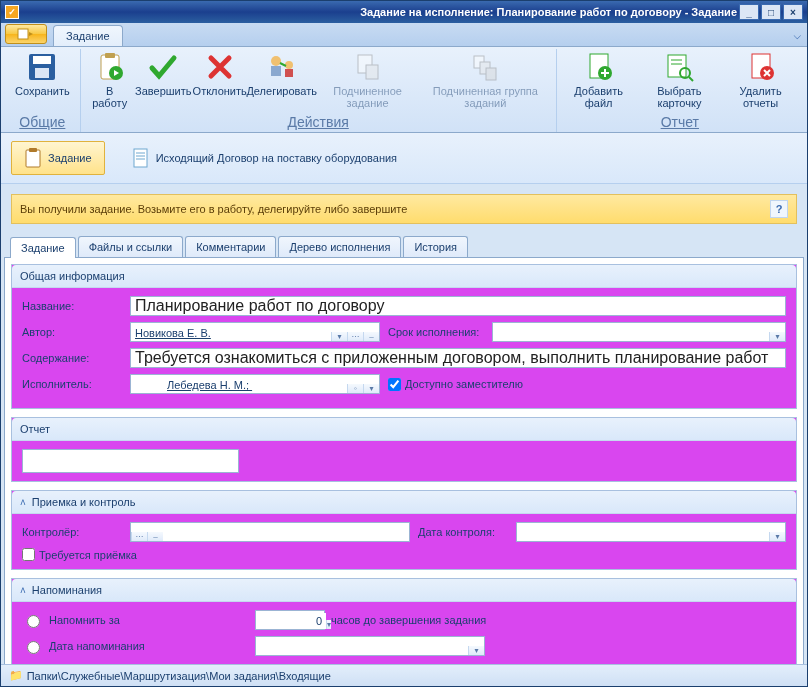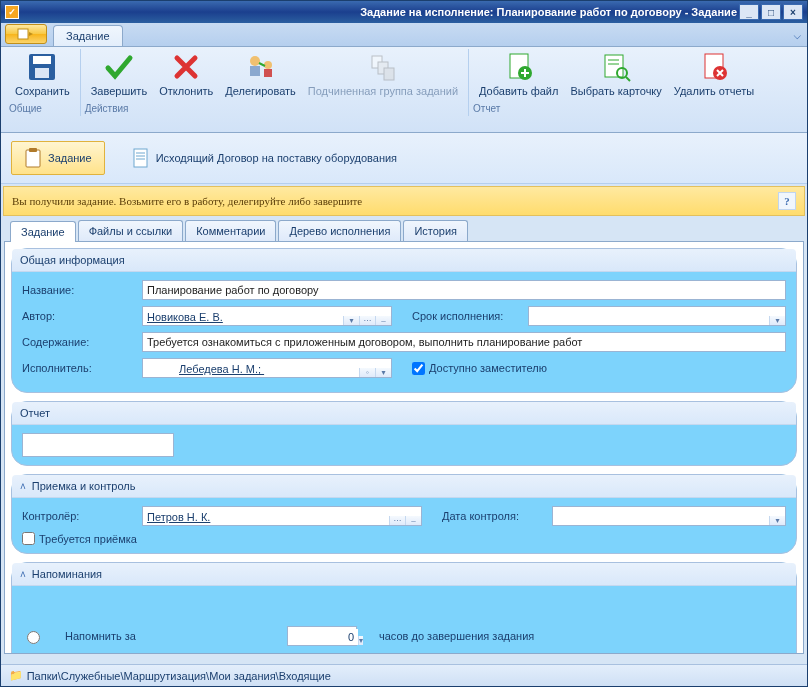--- a/index.html
+++ b/index.html
@@ -71,30 +71,30 @@
   .ribbon-collapse{
     margin-left:auto;margin-right:6px;margin-bottom:4px;
     font-size:10px;cursor:pointer;color:#3a6ab0;
   }
   
   .ribbon {
     height: 86px;
     background: linear-gradient(#e8f1fc, #d1e2f7);
     border-bottom: 1px solid #8ca9cb;
     display:flex;
-    padding:2px 4px 16px;
+    padding:2px 4px 0;
   }
   .ribbon-group {
     display:flex;flex-direction:column;align-items:stretch;
     border-right:1px solid #b5cfee;
     padding:0 4px;
   }
   .ribbon-group-items{display:flex;align-items:flex-start;flex:1;}
   .ribbon-group-label{
-    text-align:left;font-size:10px;color:#5a7aa7;padding:2px 0;
+    text-align:center;font-size:14px;color:#5a7aa7;padding:2px 0;text-decoration:underline;
   }
   .ribbon-btn {
     display:flex;flex-direction:column;align-items:center;
     padding:2px 6px;cursor:pointer;min-width:50px;
     text-align:center;line-height:12px;
   }
   .ribbon-btn .icon {width:32px;height:32px;margin-bottom:2px;display:flex;align-items:center;justify-content:center;}
   .ribbon-btn.disabled{opacity:0.45;cursor:default;}
   
   .doc-band {
@@ -110,24 +110,23 @@
   .doc-chip.active{
     background:linear-gradient(#fff5d0,#ffe28a);
     border:1px solid #e0b23d;
   }
   .doc-chip.inactive{border:1px solid transparent;}
   .doc-chip .chip-icon{width:18px;height:20px;display:flex;align-items:center;justify-content:center;}
   
   .notice{
     background:linear-gradient(#ffe9a0,#ffdc6d);
     border:1px solid #e3c05d;
-    padding:5px 8px;margin:2px;
+    padding:5px 8px;margin:10px;
     display:flex;align-items:center;
     color:#5b3e08;
-    font-family:Liberation Serif, serif;
   }
   .notice .help-icon{
     margin-left:auto;width:18px;height:18px;
     border:1px solid #c0d5ef;background:#f0f6fd;
     display:flex;align-items:center;justify-content:center;cursor:pointer;
     font-weight:bold;color:#3a6ab0;
   }
   
   .main-tabs{
     display:flex;align-items:flex-end;height:24px;
@@ -140,48 +139,48 @@
     margin-right:2px;cursor:pointer;border-radius:3px 3px 0 0;
   }
   .main-tab.active{background:#fff;position:relative;top:1px;}
   
   .content{
     padding:6px;margin:0 3px 3px;background:#fff;
     height:412px;overflow:auto;
     border:1px solid #8ca9cb;border-top:none;
   }
   .panel{
-    border:1px solid #a8c0df;border-radius:16px;
-    margin-bottom:8px;background:#7dd3fc;
+    border:1px solid #a8c0df;border-radius:0;
+    margin-bottom:8px;background:#d946ef;
   }
   .panel-header{
     padding:5px 8px;font-weight:normal;color:#1b3f6e;
     display:flex;align-items:center;gap:6px;
     background:linear-gradient(#e8f1fc,#d9e8fa);
     border-bottom:1px solid #c5d8ef;border-radius:4px 4px 0 0;
   }
   .panel-body{padding:8px 10px;}
-  .form-row{display:flex;align-items:center;margin-bottom:6px;gap:20px;}
+  .form-row{display:flex;align-items:center;margin-bottom:6px;gap:8px;}
   .form-label{width:100px;color:#1b3f6e;}
   .text-input{
     flex:1;height:20px;border:1px solid #9bb4d3;background:#fff;
-    padding:8px 4px;color:#222;font-family:inherit;font-size:11px;
+    padding:8px 4px;color:#222;font-family:inherit;font-size:16px;
   }
   .combo{
     display:flex;align-items:flex-end;border:1px solid #9bb4d3;height:20px;background:#fff;
   }
   .combo-input{flex:1;border:none;padding:2px 4px;font-family:inherit;font-size:11px;text-decoration:underline;color:#1b3f6e;}
   .combo-btn{
     width:16px;border-left:1px solid #c5d8ef;background:linear-gradient(#f5f9fe,#dfeafa);
     display:flex;align-items:center;justify-content:center;font-size:8px;color:#5a7aa7;cursor:pointer;
   }
   .checkbox{display:flex;align-items:center;gap:4px;}
   .checkbox input{margin:0;}
   .collapse-icon{font-size:10px;color:#3a6ab0;}
-  .radio-row{display:flex;align-items:center;gap:22px;margin-bottom:6px;margin-top:32px;}
+  .radio-row{display:flex;align-items:center;gap:6px;margin-bottom:6px;}
   .spin{width:70px;text-align:right;}
   .statusbar{
     height:22px;background:linear-gradient(#e3eefb,#cfe0f5);
     border-top:1px solid #a8c0df;padding:0 8px;
     display:flex;align-items:center;gap:4px;color:#1b3f6e;
     position:absolute;bottom:1px;left:1px;right:1px;
   }
   .statusbar .folder-icon{color:#c08f1a;}
 </style>
 </head>
@@ -222,20 +221,31 @@
       </div>
     </div>
     <div class="ribbon-group-label">Общие</div>
   </div>
 
   <div class="ribbon-group">
     <div class="ribbon-group-items">
       <div class="ribbon-btn">
         <span class="icon">
           <svg viewBox="0 0 32 32">
+              <rect x="7" y="4" width="18" height="24" rx="2" fill="#fff" stroke="#c0a050"></rect>
+              <rect x="11" y="2" width="10" height="5" rx="1" fill="#c0a050"></rect>
+              <circle cx="22" cy="22" r="7" fill="#2fa82f"></circle>
+              <path d="M20 19 l5 3 l-5 3 z" fill="#fff"></path>
+            </svg>
+        </span>
+        <span>В работу</span>
+      </div>
+      <div class="ribbon-btn">
+        <span class="icon">
+          <svg viewBox="0 0 32 32">
               <path d="M5 17 l7 8 l15 -18" stroke="#2fa82f" stroke-width="5" fill="none" stroke-linecap="round"></path>
             </svg>
         </span>
         <span>Завершить</span>
       </div>
       <div class="ribbon-btn">
         <span class="icon">
           <svg viewBox="0 0 32 32">
               <path d="M7 7 L25 25 M25 7 L7 25" stroke="#d33" stroke-width="5" stroke-linecap="round"></path>
             </svg>
@@ -246,20 +256,29 @@
         <span class="icon">
           <svg viewBox="0 0 32 32">
               <circle cx="10" cy="10" r="5" fill="#f0c070"></circle>
               <rect x="5" y="15" width="10" height="10" fill="#8aa8cf"></rect>
               <circle cx="23" cy="14" r="4" fill="#f0c070"></circle>
               <rect x="19" y="18" width="8" height="8" fill="#d05050"></rect>
               <path d="M14 12 l6 3" stroke="#2fa82f" stroke-width="2"></path>
             </svg>
         </span>
         <span>Делегировать</span>
+      </div>
+      <div class="ribbon-btn disabled">
+        <span class="icon">
+          <svg viewBox="0 0 32 32">
+              <rect x="6" y="4" width="14" height="18" fill="#fff" stroke="#888"></rect>
+              <rect x="14" y="14" width="12" height="14" fill="#e6e6e6" stroke="#888"></rect>
+            </svg>
+        </span>
+        <span>Подчиненное задание</span>
       </div>
       <div class="ribbon-btn disabled">
         <span class="icon">
           <svg viewBox="0 0 32 32">
               <rect x="5" y="5" width="10" height="12" fill="#fff" stroke="#888"></rect>
               <rect x="11" y="11" width="10" height="12" fill="#e6e6e6" stroke="#888"></rect>
               <rect x="17" y="17" width="10" height="12" fill="#d6d6d6" stroke="#888"></rect>
             </svg>
         </span>
         <span>Подчиненная группа заданий</span>
@@ -398,21 +417,20 @@
 
   <div class="panel">
     <div class="panel-header">
       <span class="collapse-icon">˄</span>
       <span>Приемка и контроль</span>
     </div>
     <div class="panel-body">
       <div class="form-row">
         <span class="form-label">Контролёр:</span>
         <div class="combo" style="width:280px;">
-          <input class="combo-input" value="Петров Н. К." style="">
           <span class="combo-btn">⋯</span>
           <span class="combo-btn">–</span>
         </div>
         <span style="width:90px;">Дата контроля:</span>
         <div class="combo" style="flex:1;">
           <input class="combo-input" style="text-decoration: none;">
           <span class="combo-btn">▾</span>
         </div>
       </div>
       <label class="checkbox">

